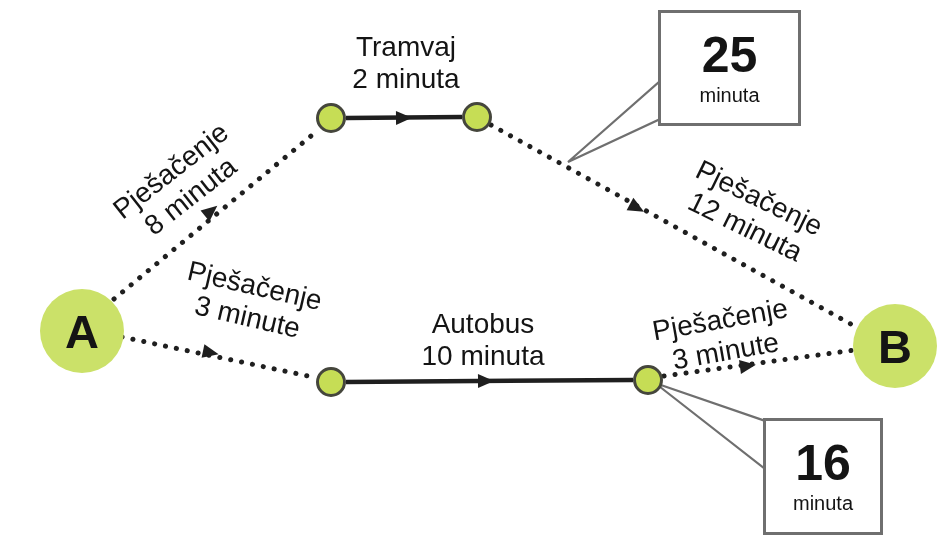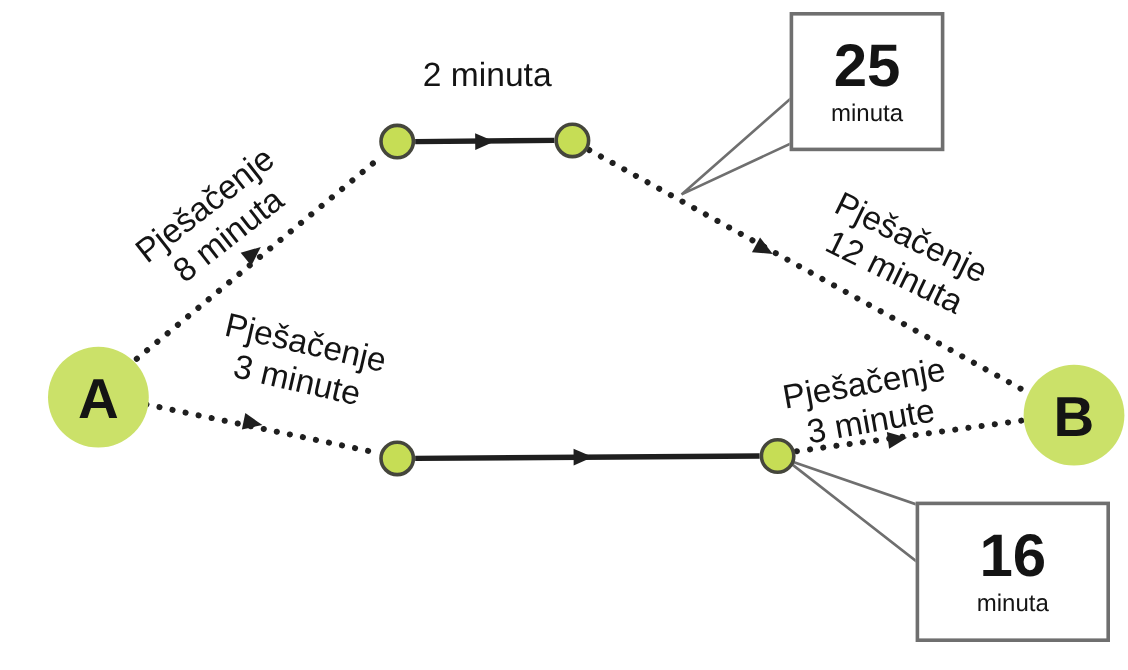--- a/index.html
+++ b/index.html
@@ -127,44 +127,47 @@
   <div class="node big" style="left:853px; top:304px;">
     <span>B</span>
   </div>
 
   <div class="edge-label" style="left:181px; top:184px; transform:translate(-50%,-50%) rotate(-38deg);">
     <div>Pješačenje</div>
     <div>8 minuta</div>
   </div>
 
   <div class="edge-label" style="left:406px; top:63px; transform:translate(-50%,-50%);">
+    <div>Tramvaj</div>
     <div>2 minuta</div>
   </div>
 
   <div class="edge-label" style="left:752px; top:213px; transform:translate(-50%,-50%) rotate(26deg);">
     <div>Pješačenje</div>
     <div>12 minuta</div>
   </div>
 
   <div class="edge-label" style="left:251px; top:302px; transform:translate(-50%,-50%) rotate(13deg);">
     <div>Pješačenje</div>
     <div>3 minute</div>
   </div>
 
   <div class="edge-label" style="left:483px; top:340px; transform:translate(-50%,-50%);">
+    <div>Autobus</div>
+    <div>10 minuta</div>
   </div>
 
   <div class="edge-label" style="left:723px; top:336px; transform:translate(-50%,-50%) rotate(-10deg);">
     <div>Pješačenje</div>
     <div>3 minute</div>
   </div>
 
-  <div class="callout" style="left:658px; top:10px; width:129px; height:116px;">
+  <div class="callout" style="left:658px; top:10px; width:143px; height:116px;">
     <div class="value">25</div>
     <div class="unit">minuta</div>
   </div>
 
-  <div class="callout" style="left:763px; top:418px; width:162px; height:117px;">
+  <div class="callout" style="left:763px; top:418px; width:120px; height:117px;">
     <div class="value">16</div>
     <div class="unit">minuta</div>
   </div>
 
 </div>
 
 </body></html>

